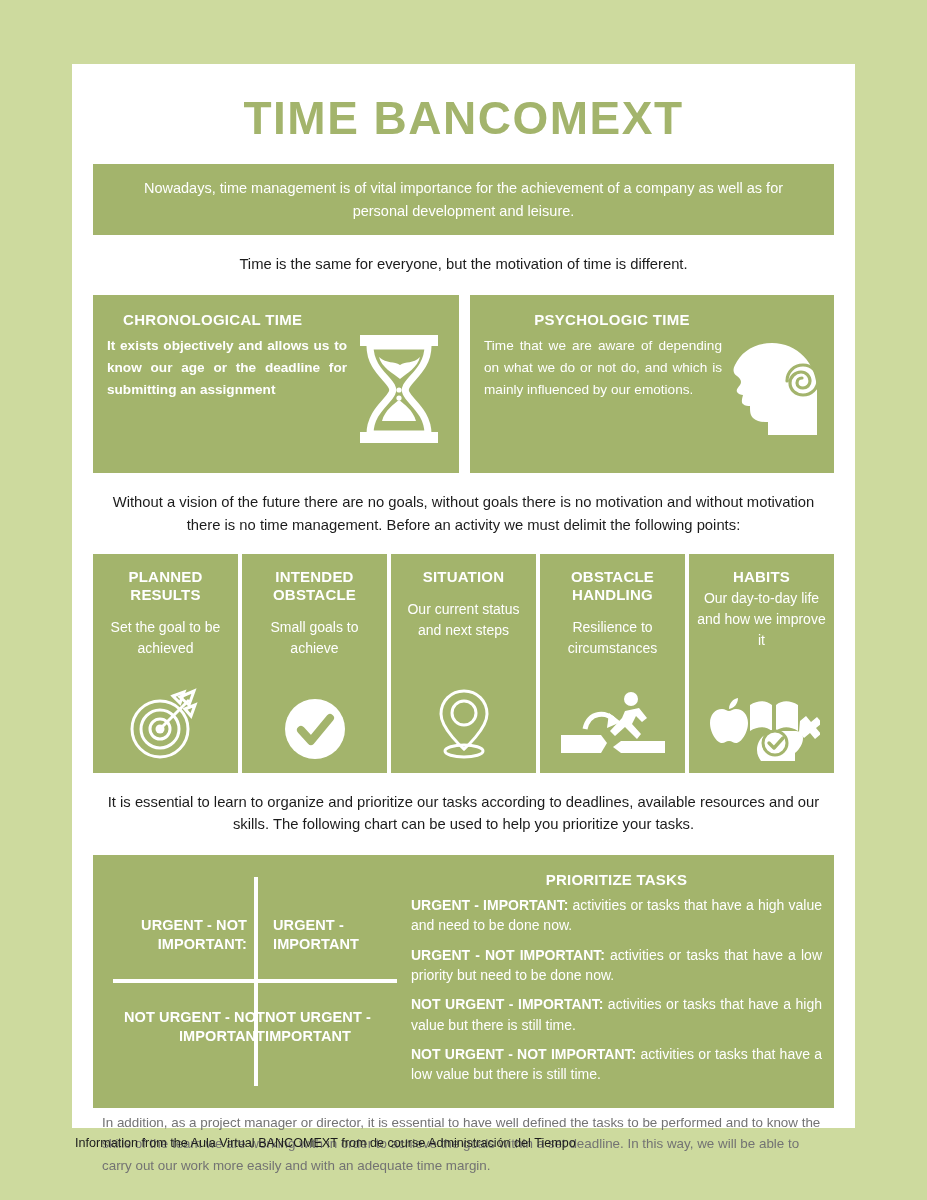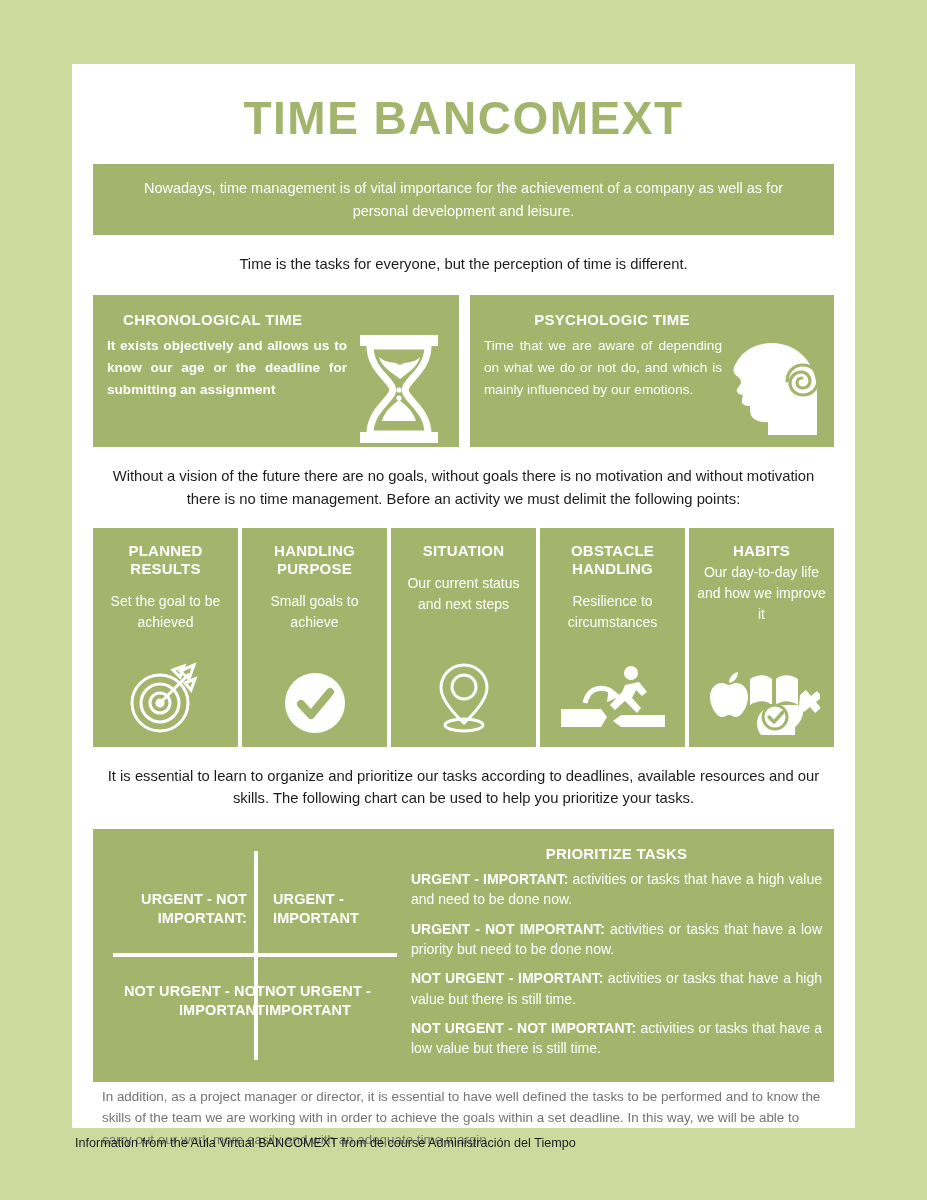--- a/index.html
+++ b/index.html
@@ -60,21 +60,21 @@
 
   
   .time-row {
     display: flex;
     gap: 11px;
     margin: 20px 21px 0 21px;
   }
   .time-box {
     background: #a3b46c;
     flex: 1 1 0;
-    padding: 16px 14px 4px 14px;
+    padding: 16px 14px 30px 14px;
     position: relative;
     min-height: 117px;
     box-sizing: border-box;
     display: flex;
     flex-direction: column;
   }
   .time-box h3 {
     margin: 0 0 7px 0;
     color: #ffffff;
     font-size: 15px;
@@ -236,21 +236,21 @@
 </head>
 <body>
 
 <div class="page">
   <div class="card">
 
     <h1 class="title">TIME BANCOMEXT</h1>
 
     <div class="green-band">Nowadays, time management is of vital importance for the achievement of a company as well as for personal development and leisure.</div>
 
-    <p class="plain-para">Time is the tasks for everyone, but the perception of time is different.</p>
+    <p class="plain-para">Time is the same for everyone, but the motivation of time is different.</p>
 
     <div class="time-row">
       <div class="time-box chrono">
         <h3>CHRONOLOGICAL TIME</h3>
         <div class="time-inner">
           <div class="time-text">It exists objectively and allows us to know our age or the deadline for submitting an assignment</div>
           <div class="time-icon">
             <svg width="86" height="108" viewBox="0 0 86 108">
               <rect x="4" y="0" width="78" height="11" fill="#fff"></rect>
               <rect x="4" y="97" width="78" height="11" fill="#fff"></rect>
@@ -297,21 +297,21 @@
             <circle cx="33" cy="42" r="4.5" fill="#fff"></circle>
             <line x1="33" y1="42" x2="62" y2="13" stroke="#fff" stroke-width="3"></line>
             <path d="M53 10 l14 -6 l-5 14 z" fill="none" stroke="#fff" stroke-width="3"></path>
             <path d="M58 22 l10 -4 l-4 11 z" fill="none" stroke="#fff" stroke-width="3"></path>
             <path d="M46 9 l11 -4 l-4 11 z" fill="none" stroke="#fff" stroke-width="3"></path>
           </svg>
         </div>
       </div>
 
       <div class="col">
-        <h4>HANDLING PURPOSE</h4>
+        <h4>INTENDED OBSTACLE</h4>
         <p>Small goals to achieve</p>
         <div class="col-icon">
           <svg width="64" height="64" viewBox="0 0 64 64">
             <circle cx="32" cy="32" r="30" fill="#fff"></circle>
             <path d="M18 33 l10 11 l19 -23" fill="none" stroke="#a3b46c" stroke-width="8" stroke-linecap="round" stroke-linejoin="round"></path>
           </svg>
         </div>
       </div>
 
       <div class="col">

